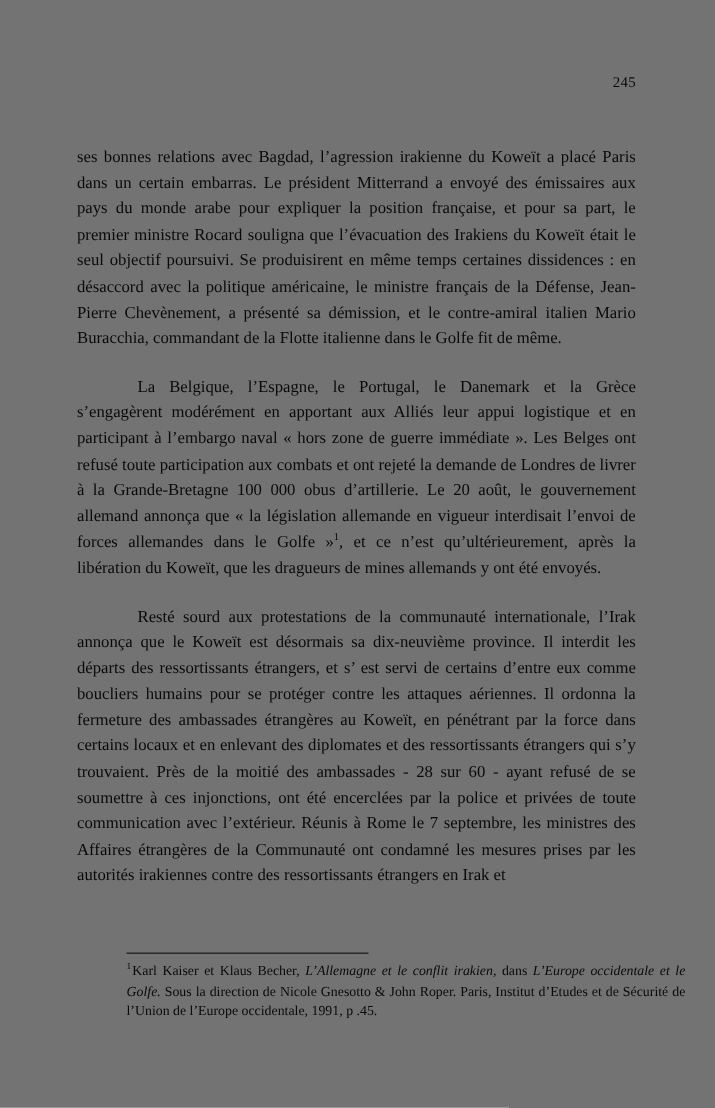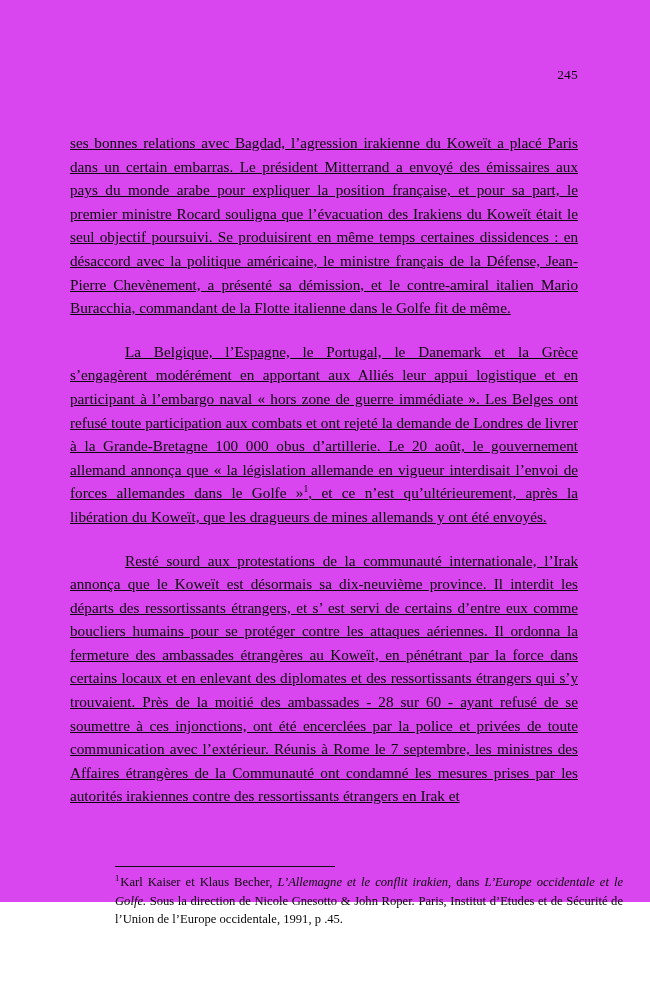--- a/index.html
+++ b/index.html
@@ -13,22 +13,22 @@
     position: relative;
     font-family: "Liberation Serif", "DejaVu Serif", serif;
     color: #0a0a0a;
     overflow: hidden;
   }
 
   .page {
     position: absolute;
     inset: 0;
     width: 650px;
-    height: 902px;
-    background: #d946ef;
+    height: 1007px;
+    background: #737373;
   }
 
   
   .folio {
     position: absolute;
     top: 68px;
     left: 0;
     width: 578px;
     text-align: right;
     font-size: 13.5px;
@@ -44,21 +44,20 @@
     width: 508px;
   }
 
   p.para {
     margin: 0;
     text-align: justify;
     text-justify: inter-word;
     font-size: 15.2px;
     line-height: 23.6px;
     hyphens: none;
-    text-decoration: underline;
     -webkit-hyphens: none;
   }
   p.para + p.para {
     margin-top: 20px;
   }
   p.indent {
     text-indent: 55px;
   }
 
   sup.fnref {

